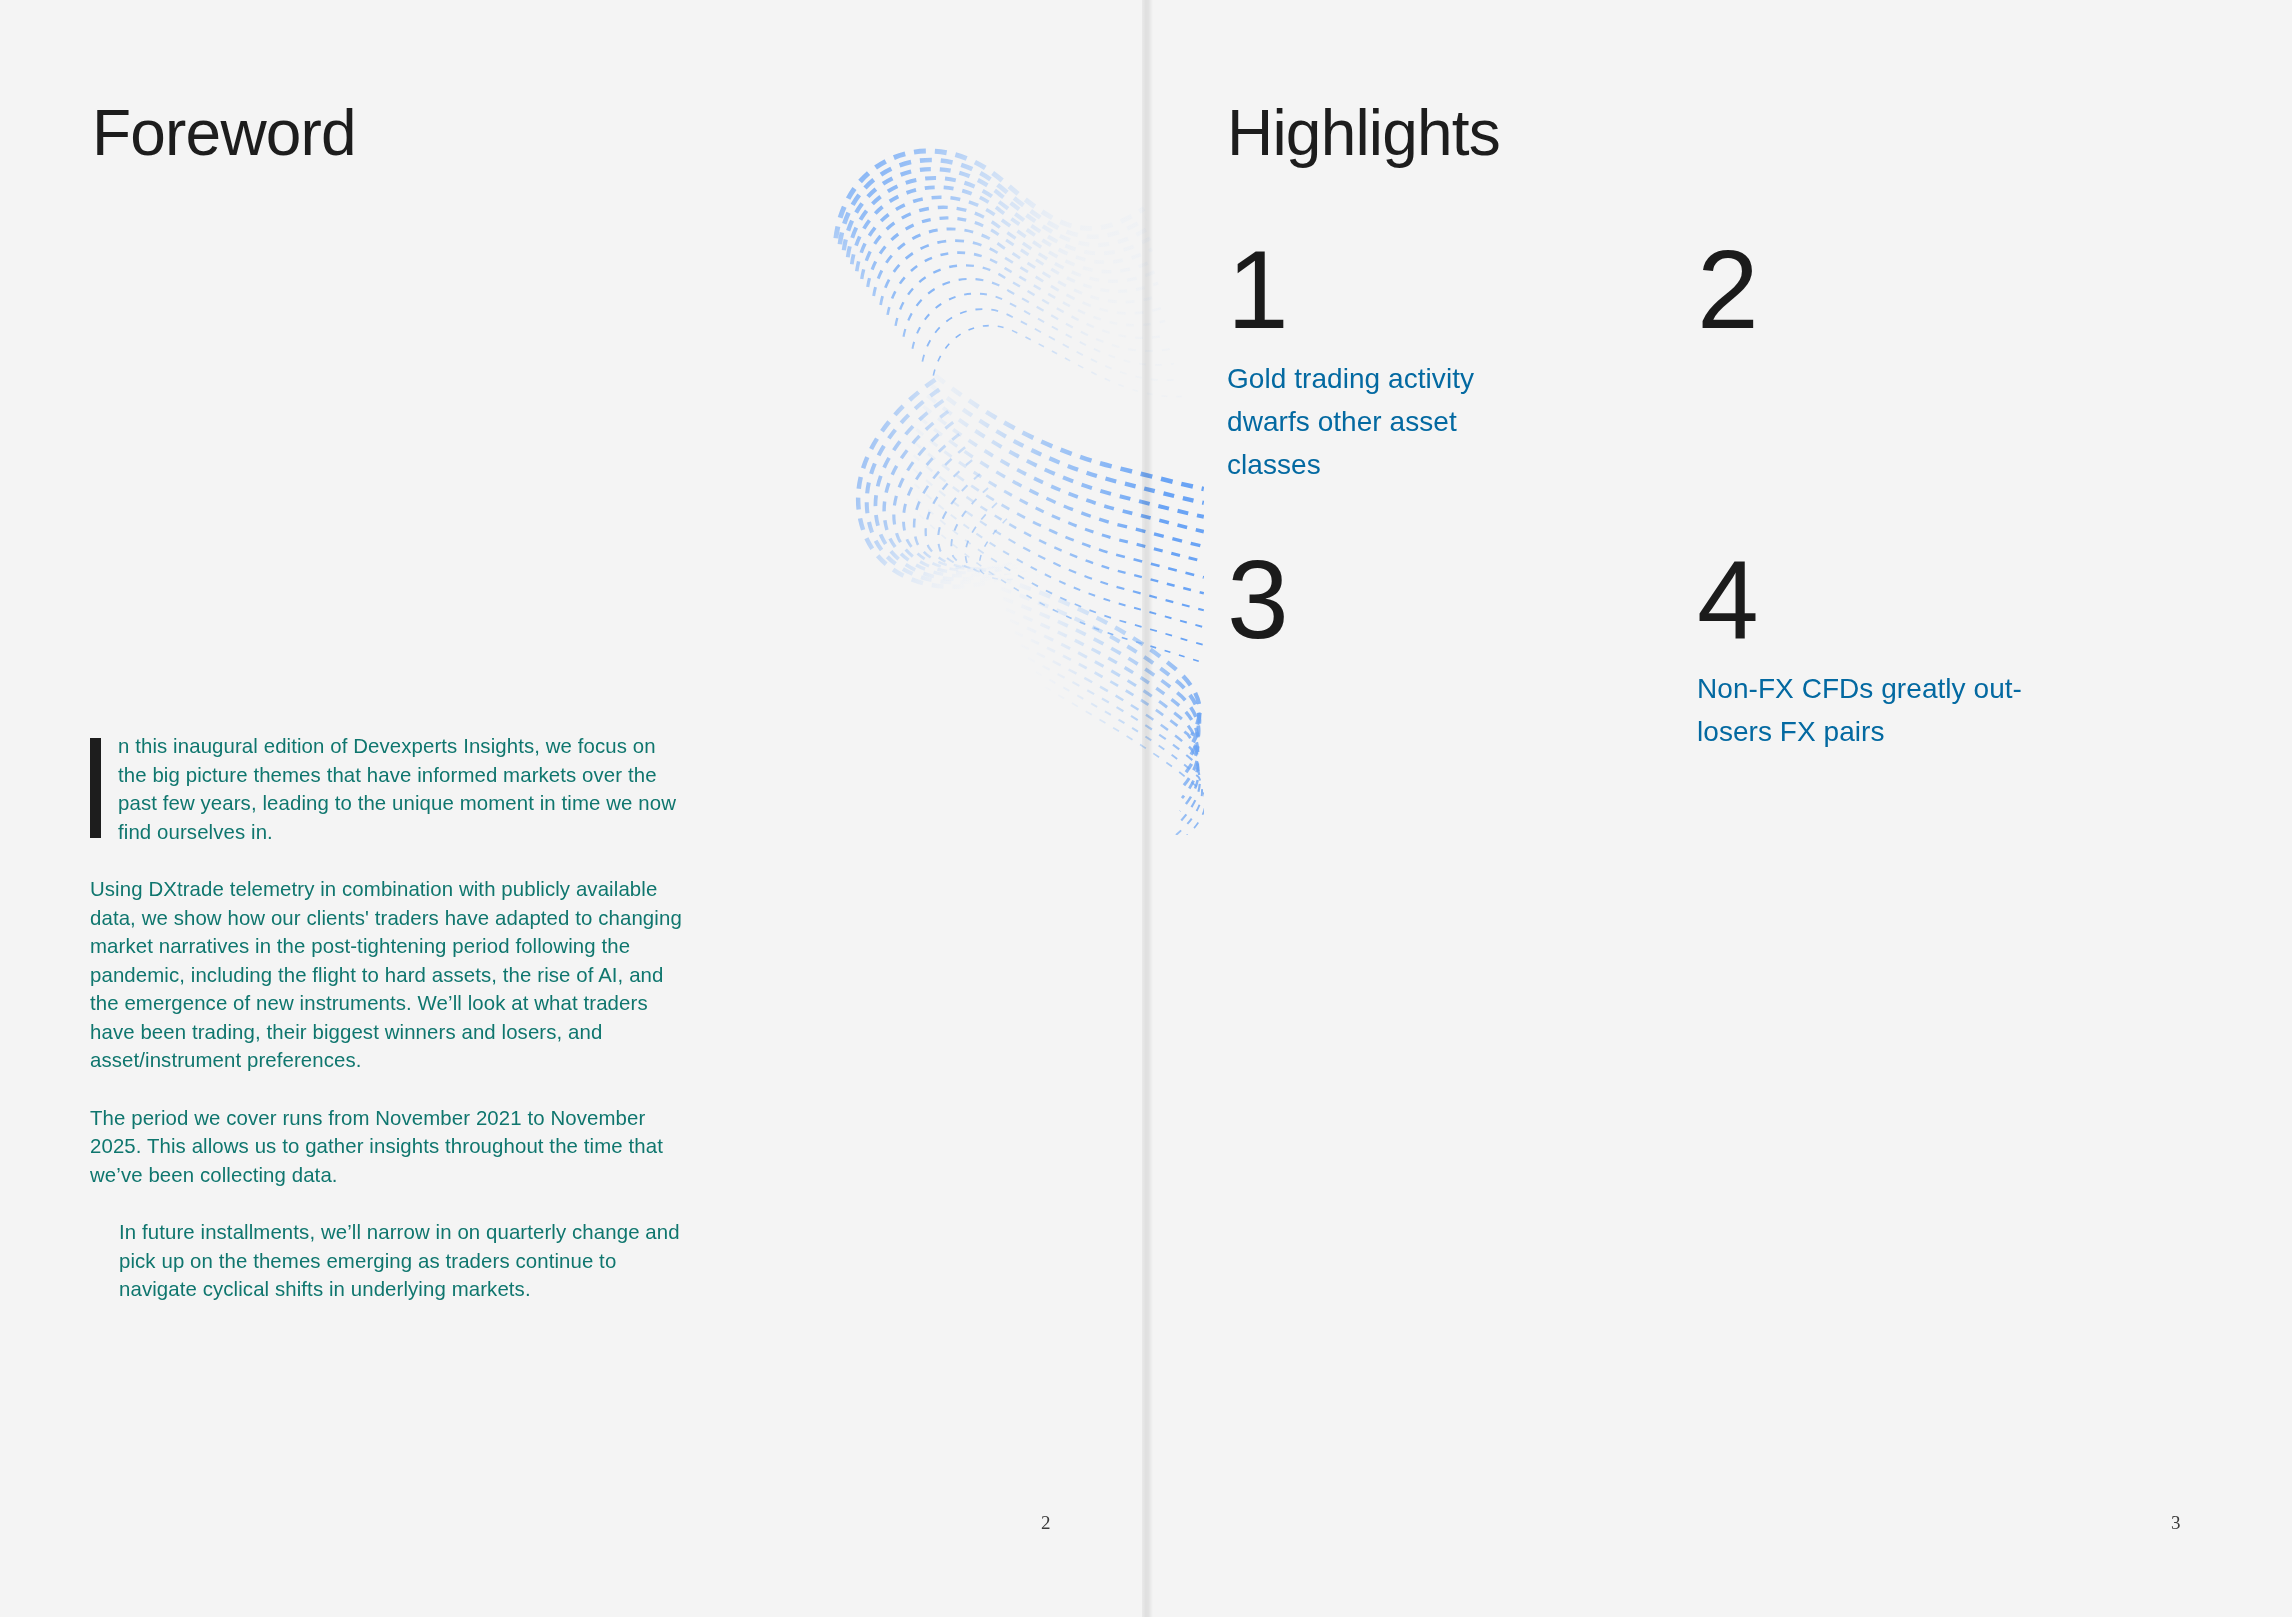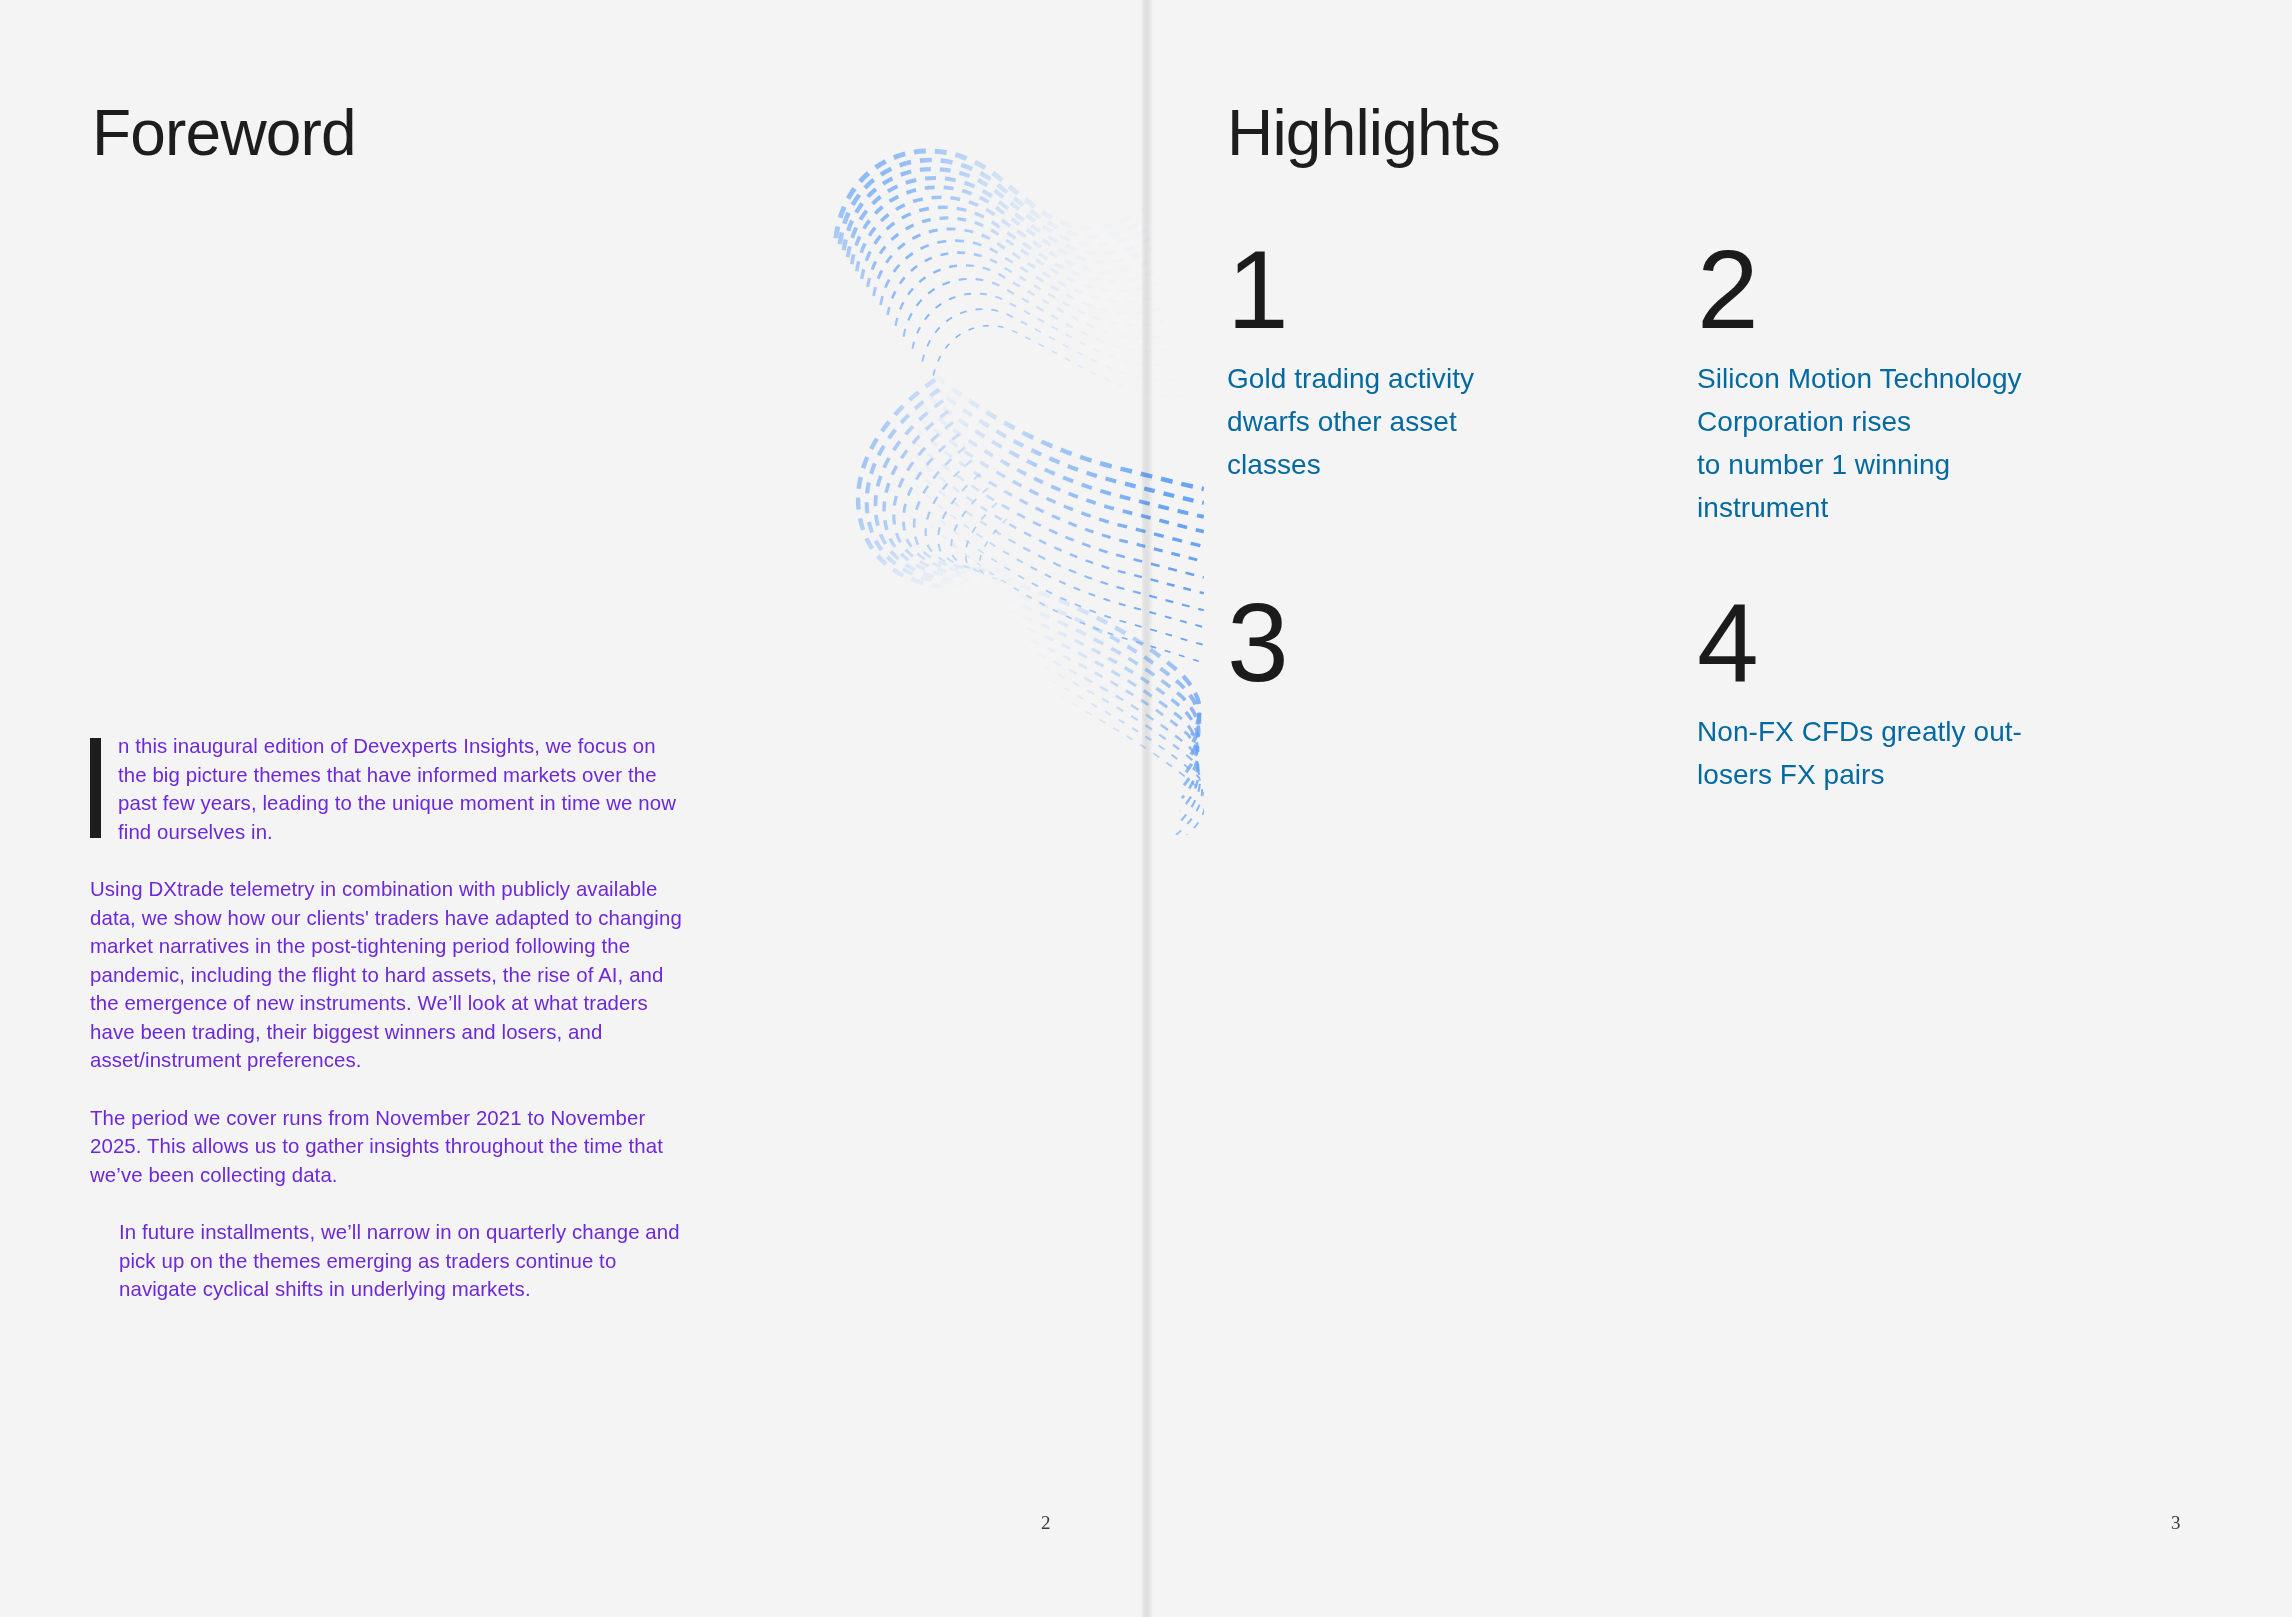--- a/index.html
+++ b/index.html
@@ -54,21 +54,21 @@
   }
   #heading-foreword   { left: 92px;  top: 101px; }
   #heading-highlights { left: 92px;  top: 101px; }
 
   
   .foreword-body {
     position: absolute;
     left: 90px;
     top: 732px;
     width: 597px;
-    color: #6d28d9;
+    color: #0f766e;
     font-size: 20.4px;
     line-height: 28.5px;
     letter-spacing: 0.005em;
   }
   .foreword-body p { margin: 0 0 29px 0; }
   .foreword-body p:last-child { margin-bottom: 0; margin-left: 29px; }
 
   .lead-para {
     position: relative;
     padding-left: 28px;
@@ -258,24 +258,20 @@
 
       <div class="hl-row hl-row-1">
         <div class="hl-item">
           <div class="hl-num">1</div>
           <div class="hl-text">Gold trading activity
 dwarfs other asset
 classes</div>
         </div>
         <div class="hl-item col2">
           <div class="hl-num">2</div>
-          <div class="hl-text">Silicon Motion Technology
-Corporation rises
-to number 1 winning
-instrument</div>
         </div>
       </div>
 
       <div class="hl-spacer-1"></div>
 
       <div class="hl-row hl-row-2">
         <div class="hl-item">
           <div class="hl-num">3</div>
         </div>
         <div class="hl-item col2">

